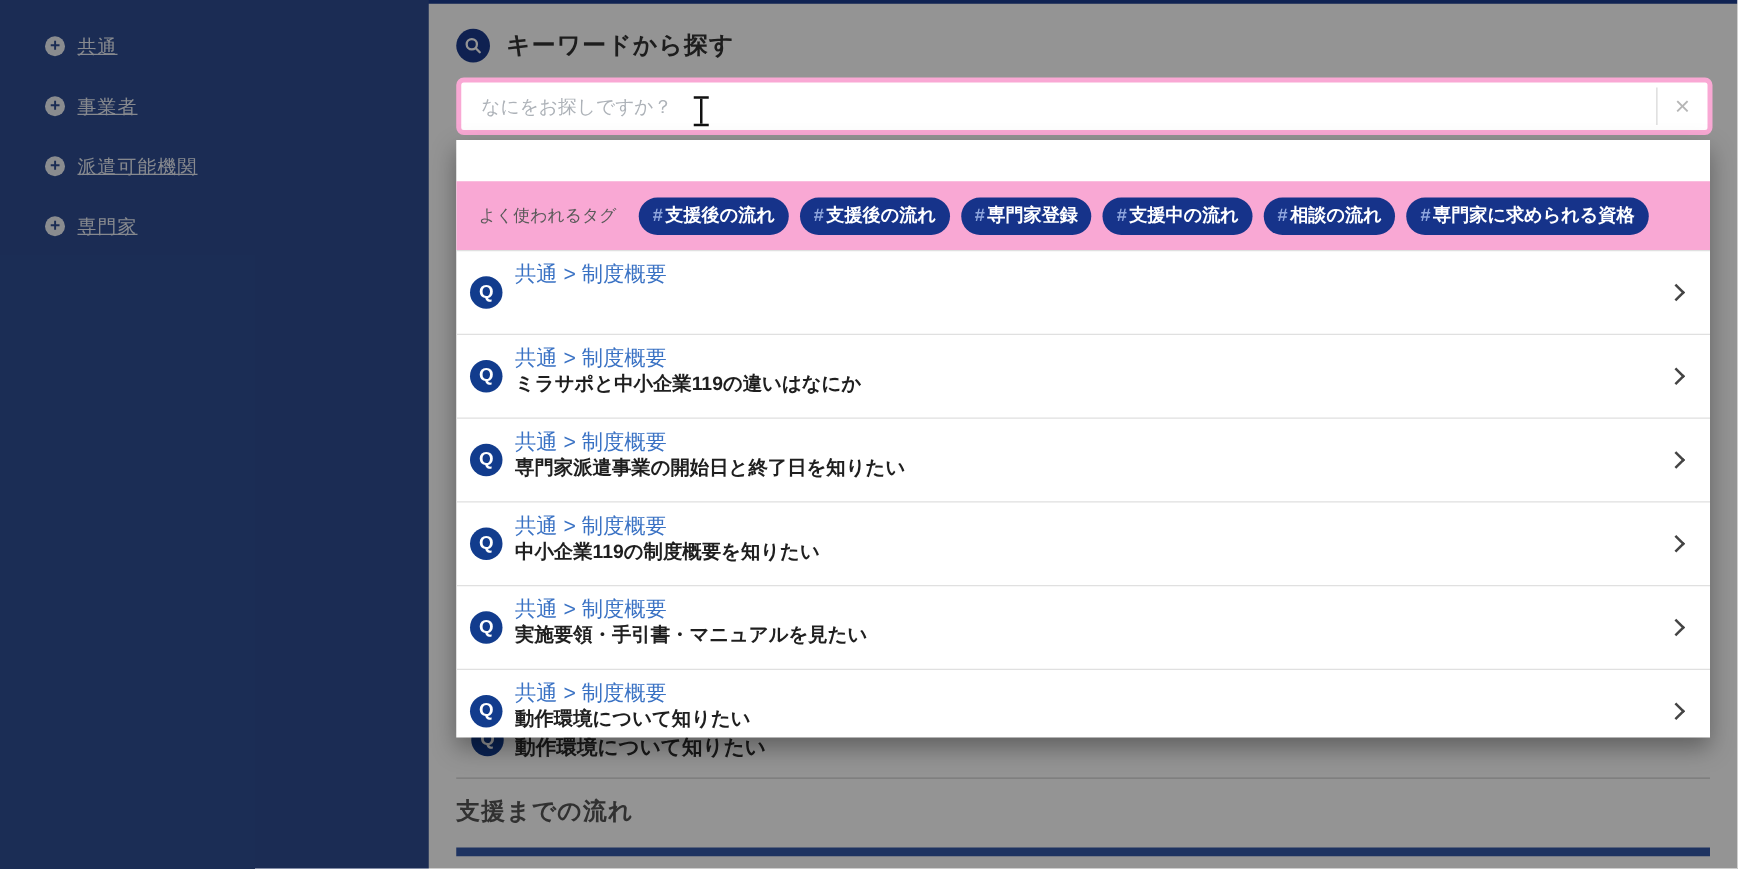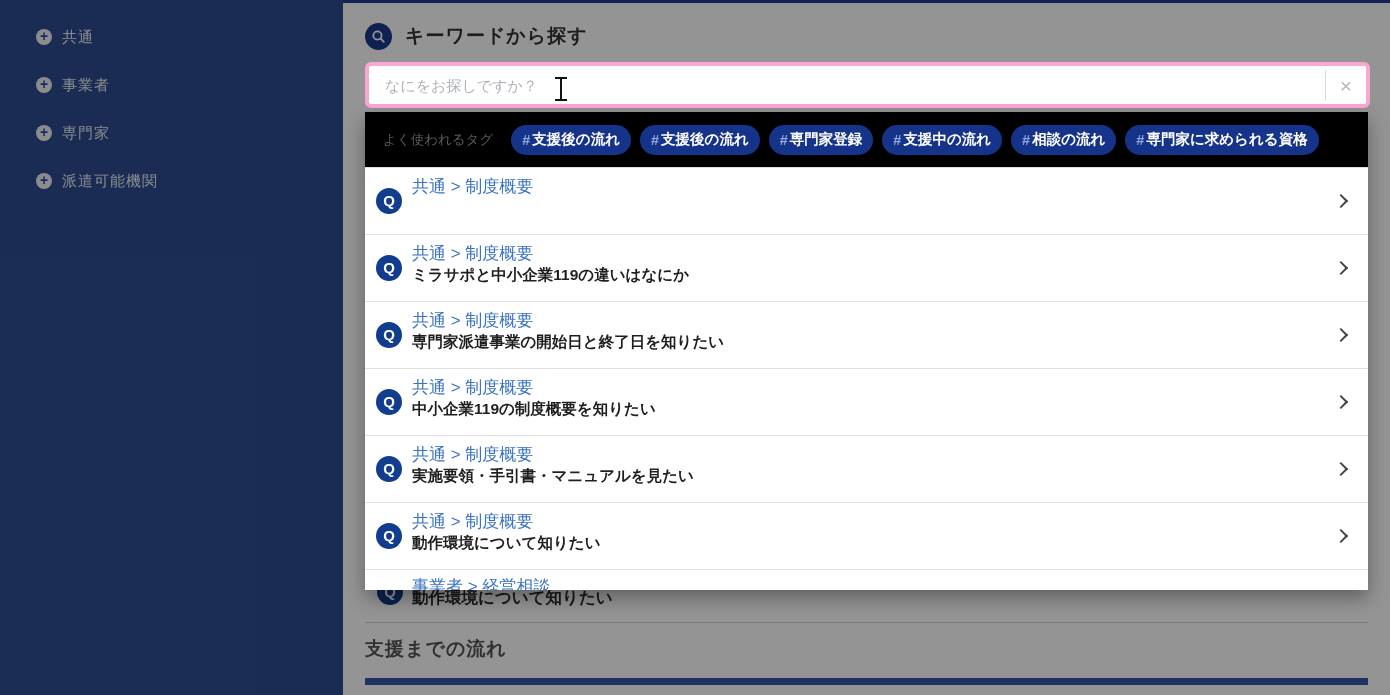--- a/index.html
+++ b/index.html
@@ -8,21 +8,21 @@
   .app { position:relative; width:1390px; height:695px; background:#fff; overflow:hidden; }
 
   
   .topbar { position:absolute; left:0; top:0; width:1390px; height:3px; background:#1c3d8f; z-index:2; }
 
   
   .sidebar { position:absolute; left:0; top:0; width:343px; height:695px; background:#2f4d92; z-index:3; padding-top:13px; }
   .side-item { display:flex; align-items:center; height:48px; padding-left:36px; cursor:pointer; }
   .plus-icon { width:16px; height:16px; border-radius:50%; background:#eef1f7; margin-right:10px; position:relative; flex:0 0 16px; }
   .plus-icon::before { content:"+"; position:absolute; left:0; top:0; width:16px; height:16px; line-height:15px; text-align:center; color:#2f4d92; font-weight:bold; font-size:14px; }
-  .side-label { color:#e9edf5; font-size:15px; letter-spacing:1px; }
+  .side-label { color:#e9edf5; font-size:15px; letter-spacing:1px;text-decoration:underline; }
 
   
   .main { position:absolute; left:343px; top:0; width:1047px; height:695px; background:#fff; z-index:1; }
   .section-head { position:absolute; left:365px; top:23px; display:flex; align-items:flex-start; z-index:2; }
   .search-badge { width:27px; height:27px; border-radius:50%; background:#1b3a8c; display:flex; align-items:center; justify-content:center; flex:0 0 27px; }
   .section-title { margin-left:13px; font-size:19px; font-weight:bold; color:#333; letter-spacing:1px; }
 
   .q-badge { width:26px; height:26px; border-radius:50%; background:#123c8d; color:#fff; font-weight:bold; font-size:15px; line-height:26px; text-align:center; }
 
   
@@ -38,21 +38,21 @@
   
   .search-box { position:absolute; left:365px; top:62px; width:1005px; height:46px; background:#fff; border:4px solid #f9a8d4; border-radius:6px; z-index:20; display:flex; align-items:center; }
   .search-input { flex:1; height:100%; border:none; outline:none; background:transparent; padding-left:16px; font-size:15px; color:#333; font-family:inherit; }
   .search-input::placeholder { color:#adb2b8; }
   .input-divider { width:1px; height:30px; background:#d8d8d8; }
   .clear-btn { width:40px; height:100%; border:none; background:transparent; color:#b6b6b6; font-size:21px; cursor:pointer; line-height:1; }
   .ibeam { position:absolute; left:186px; top:11px; width:12px; height:24px; border-top:2px solid #111; border-bottom:2px solid #111; background:linear-gradient(#111,#111) center/2px 100% no-repeat; }
 
   
   .suggest-panel { position:absolute; left:365px; top:112px; width:1003px; height:478px; background:#fff; z-index:20; overflow:hidden; box-shadow:0 8px 18px rgba(0,0,0,0.35); }
-  .tag-row { height:55px; background:#000000; display:flex; align-items:center; padding:0 18px; }
+  .tag-row { height:55px; background:#f9a8d4; display:flex; align-items:center; padding:0 18px;margin-top:33px; }
   .tag-label { font-size:13.5px; color:#5a5a5a; margin-right:18px; white-space:nowrap; }
   .tag-pill { display:inline-flex; align-items:center; height:30px; border-radius:16px; background:#16338a; color:#fff; font-size:14.5px; font-weight:bold; padding:0 11px; margin-right:9px; cursor:pointer; white-space:nowrap; }
   .tag-hash { color:#8fa6dd; font-weight:bold; margin-right:2px; }
 
   .s-row { position:relative; height:67px; border-top:1px solid #e0e0e0; padding:11px 0 0 47px; cursor:pointer; }
   .s-row--partial { padding-top:9px; }
   .s-crumb { font-size:17px; color:#3a72c4; line-height:15px; }
   .s-title { font-size:15.5px; font-weight:bold; color:#1f1f1f; line-height:20px; margin-top:4px; }
   .s-q { position:absolute; left:11px; top:50%; transform:translateY(-50%); }
   .chevron-right { position:absolute; right:22px; top:50%; width:10px; height:10px; border-top:2px solid #444; border-right:2px solid #444; transform:translateY(-50%) rotate(45deg); }
@@ -68,25 +68,25 @@
     <div class="side-item">
       <span class="plus-icon"></span>
       <span class="side-label">共通</span>
     </div>
     <div class="side-item">
       <span class="plus-icon"></span>
       <span class="side-label">事業者</span>
     </div>
     <div class="side-item">
       <span class="plus-icon"></span>
-      <span class="side-label">専門家</span>
+      <span class="side-label">派遣可能機関</span>
     </div>
     <div class="side-item">
       <span class="plus-icon"></span>
-      <span class="side-label">派遣可能機関</span>
+      <span class="side-label">専門家</span>
     </div>
   </nav>
 
   <div class="main"></div>
 
   <div class="section-head">
     <span class="search-badge">
       <svg width="17" height="17" viewBox="0 0 24 24" fill="none">
         <circle cx="10.5" cy="10.5" r="5.8" stroke="#ffffff" stroke-width="2.6"></circle>
         <line x1="15" y1="15" x2="19.5" y2="19.5" stroke="#ffffff" stroke-width="2.6" stroke-linecap="round"></line>

